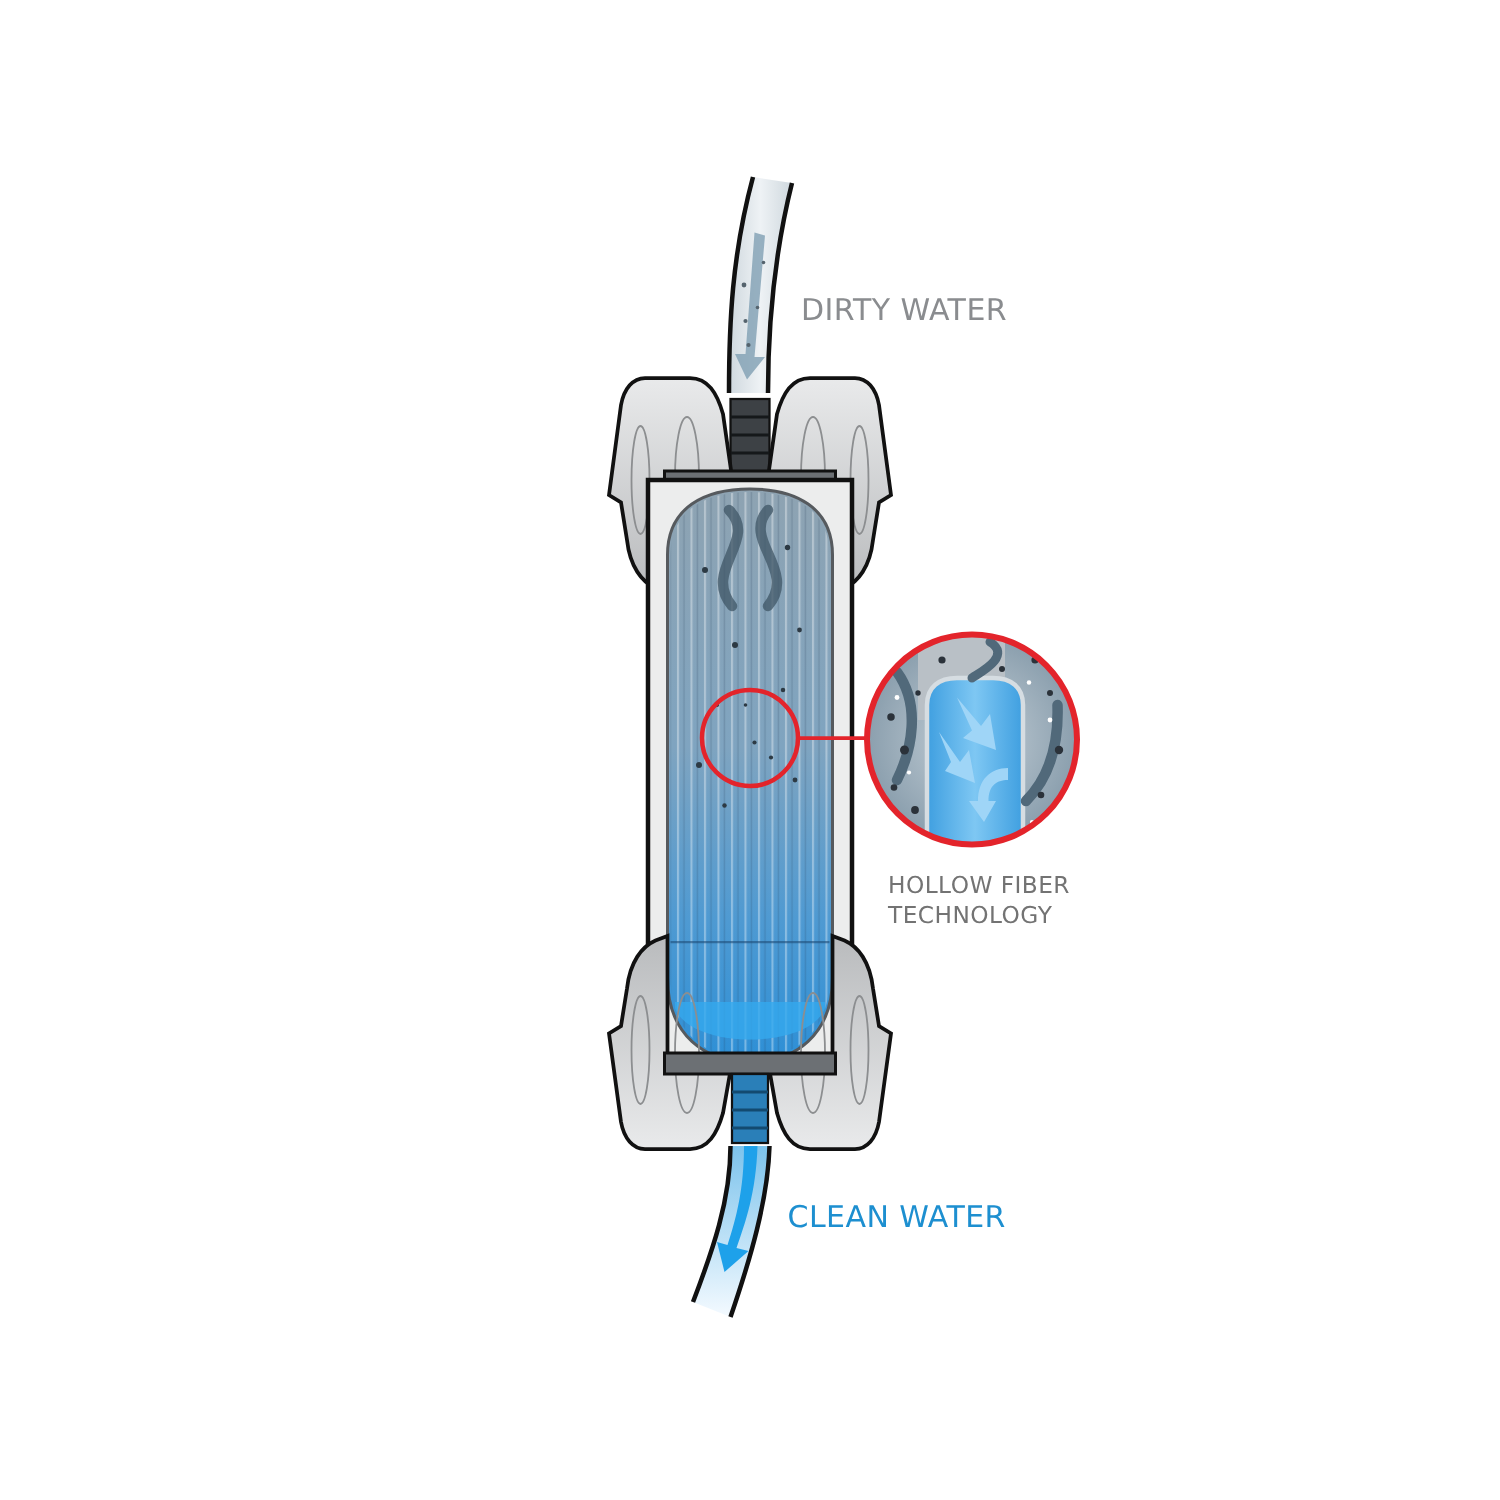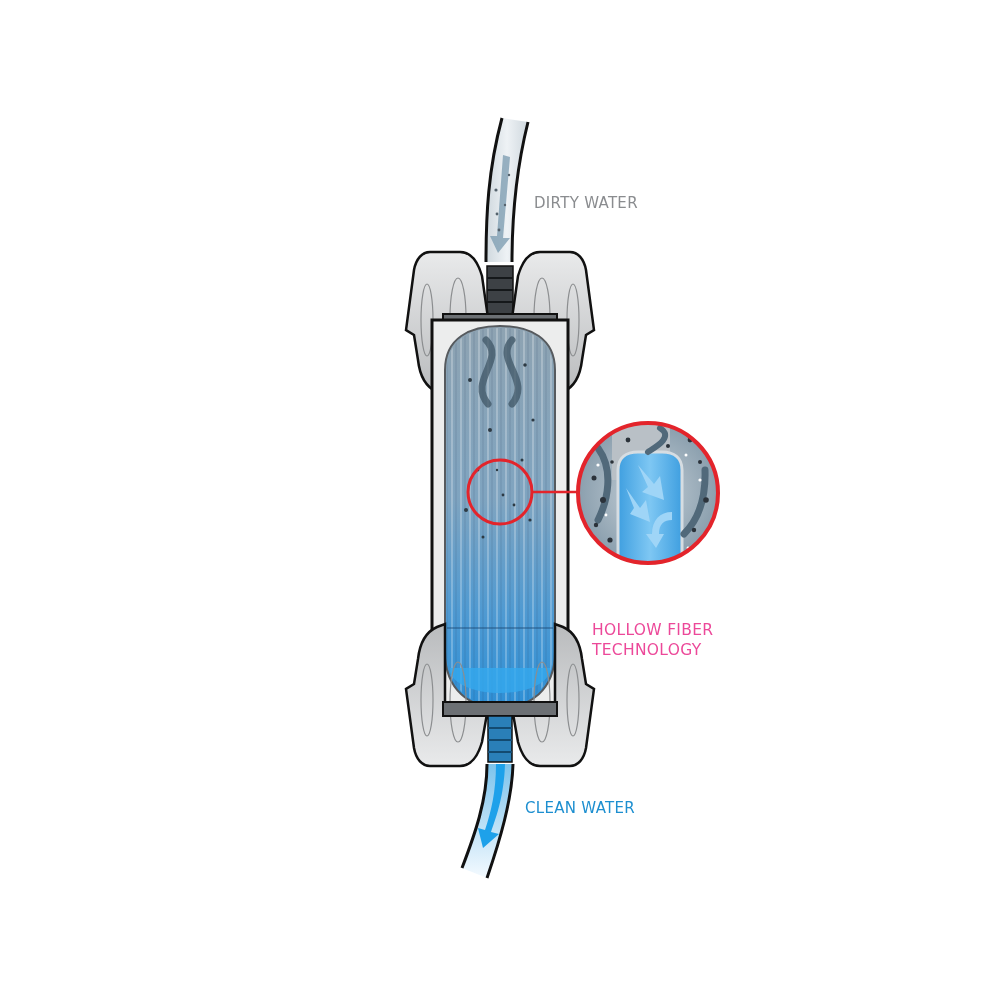--- a/index.html
+++ b/index.html
@@ -1,21 +1,21 @@
 <!DOCTYPE html>
 <html><head>
 <meta charset="utf-8">
 <style>
   html, body { margin:0; padding:0; background:#ffffff; }
   body { width:1000px; height:1000px; position:relative; overflow:hidden; font-family:"Liberation Sans", sans-serif; }
   #stage { position:absolute; left:0; top:0; width:1000px; height:1000px; }
-  .label { position:absolute; font-family:"DejaVu Sans", sans-serif; font-size:15px; letter-spacing:0.3px; white-space:nowrap; }
+  .label { position:absolute; font-family:"DejaVu Sans", sans-serif; font-size:20px; letter-spacing:0.3px; white-space:nowrap; }
   .label-dirty { left:534px; top:194px; color:#8a8c8f; }
   .label-clean { left:525px; top:799px; color:#1d8fd0; }
-  .label-hollow { left:592px; top:580px; color:#ec4899; font-size:15.5px; line-height:20px;margin-top:40px; }
+  .label-hollow { left:592px; top:580px; color:#737373; font-size:15.5px; line-height:20px; }
 </style>
 </head>
 <body>
 
 <div id="stage">
 <svg width="1000" height="1000" viewBox="0 0 1000 1000" xmlns="http://www.w3.org/2000/svg">
   <defs>
     <linearGradient id="tubeDirty" x1="0" x2="1">
       <stop offset="0" stop-color="#cfd8de"></stop>
       <stop offset="0.5" stop-color="#eef2f5"></stop>

